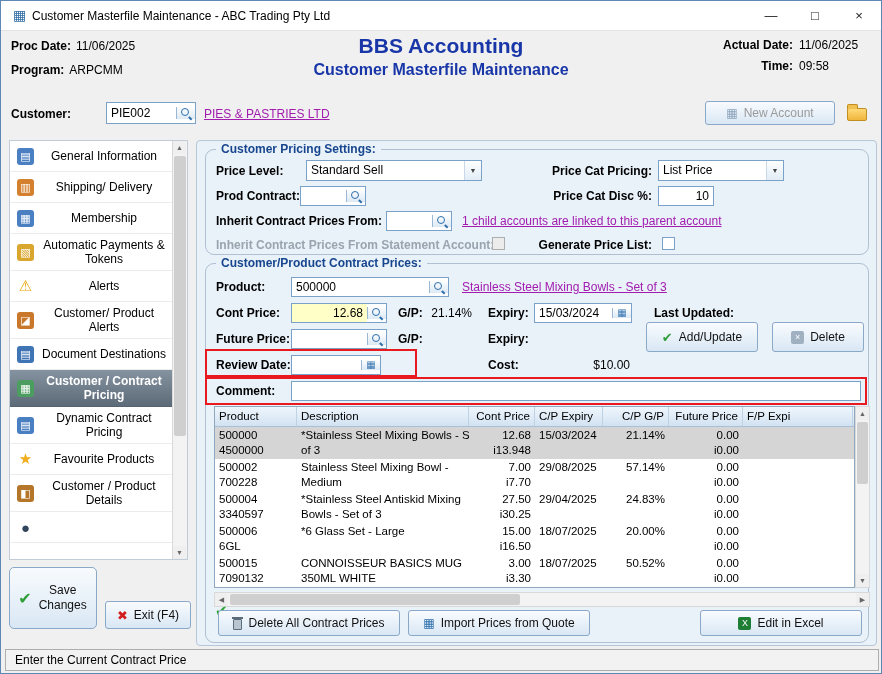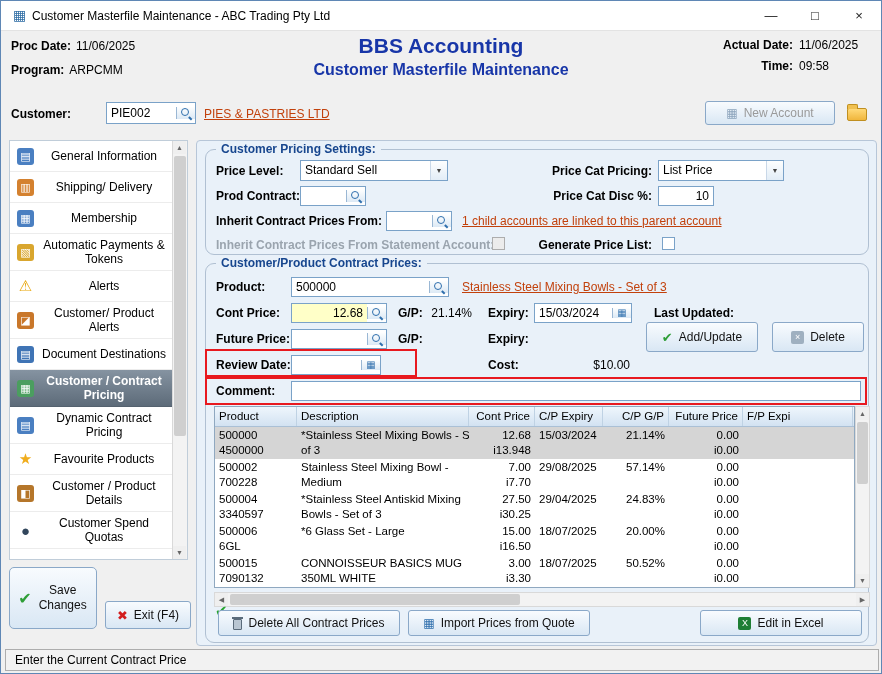--- a/index.html
+++ b/index.html
@@ -5,21 +5,21 @@
   *{margin:0;padding:0;box-sizing:border-box}
   html,body{background:#9aa5ad}
   body{font-family:"Liberation Sans","DejaVu Sans",sans-serif;font-size:12px;color:#000}
   .window{position:relative;width:882px;height:674px;background:#f0f0f0;border:1px solid #5f87b5;overflow:hidden}
   .abs{position:absolute}
   .row{display:flex;gap:5px;align-items:center;font-size:12px}
   .lbl{font-weight:bold;font-size:12px;color:#000;white-space:nowrap}
   .lbl.gray{color:#9aa4ae}
   .ra{text-align:right}
   .val{font-size:12px;white-space:nowrap}
-  .link{color:#c2410c;text-decoration:underline;font-size:12px;cursor:pointer;white-space:nowrap}
+  .link{color:#a21caf;text-decoration:underline;font-size:12px;cursor:pointer;white-space:nowrap}
 
   
   .titlebar{position:absolute;left:0;top:0;right:0;height:30px;background:#fff;border-bottom:1px solid #e3e3e3;display:flex;align-items:center}
   .app-icon{margin-left:10px;width:17px;height:17px;color:#2e6da4;font-size:14px;line-height:17px;text-align:center}
   .title-text{margin-left:4px;font-size:12px}
   .win-controls{margin-left:auto;display:flex}
   .win-btn{width:44px;height:30px;display:flex;align-items:center;justify-content:center;font-size:13px;color:#222;cursor:pointer}
 
   .app-title{text-align:center;font-size:21px;font-weight:bold;color:#1836a8}
   .app-subtitle{text-align:center;font-size:16px;font-weight:bold;color:#1836a8}
@@ -184,37 +184,36 @@
         <div class="sb-item">
           <span class="sb-icon" style="color: rgb(240, 173, 30);">★</span>
           <span class="sb-label">Favourite Products</span>
         </div>
         <div class="sb-item">
           <span class="sb-icon tile" style="background: rgb(181, 118, 42);">◧</span>
           <span class="sb-label">Customer / Product Details</span>
         </div>
         <div class="sb-item">
           <span class="sb-icon" style="color: rgb(49, 70, 92);">●</span>
-          <span class="sb-label">Customer Spend Quotas</span>
         </div>
       </div>
     <div class="vscroll" style="right:0;top:0;height:418px;border:none;border-left:1px solid #d9d9d9;width:15px">
       <div class="sc-btn">▲</div>
       <div class="v-thumb" style="top:15px;height:280px"></div>
       <div class="sc-btn bottom">▼</div>
     </div>
   </div>
 
   <div class="main-panel">
 
     <div class="groupbox" style="left:8px;top:8px;width:664px;height:106px">
       <span class="gb-title">Customer Pricing Settings:</span>
 
       <span class="abs lbl" style="left:10px;top:14px">Price Level:</span>
-      <div class="select" style="left:94px;top:10px;width:148px">
+      <div class="select" style="left:100px;top:10px;width:176px">
         <span class="sel-val">Standard Sell</span>
         <span class="dd">▼</span>
       </div>
       <span class="abs lbl ra" style="left:330px;top:14px;width:116px">Price Cat Pricing:</span>
       <div class="select" style="left:452px;top:10px;width:126px">
         <span class="sel-val">List Price</span>
         <span class="dd">▼</span>
       </div>
 
       <span class="abs lbl" style="left:10px;top:39px">Prod Contract:</span>

